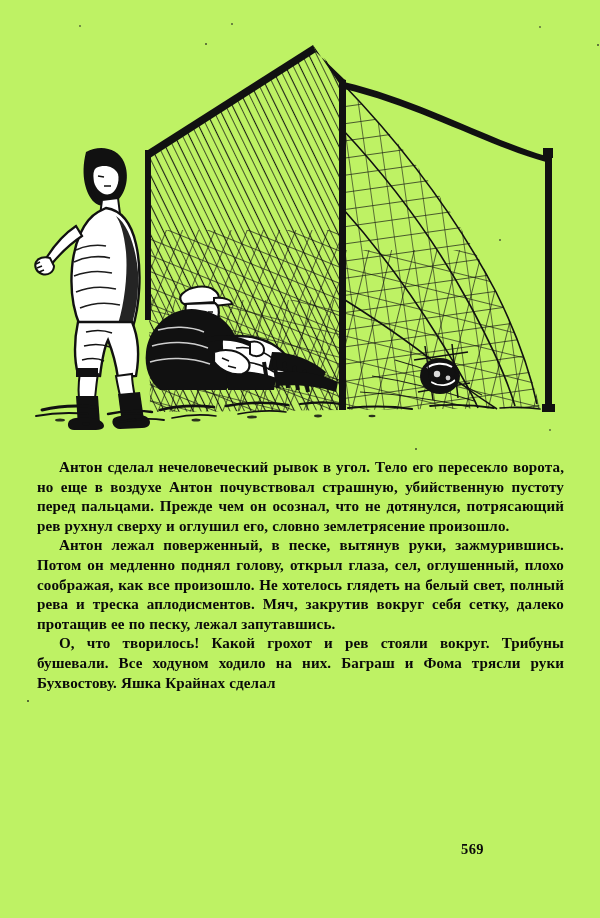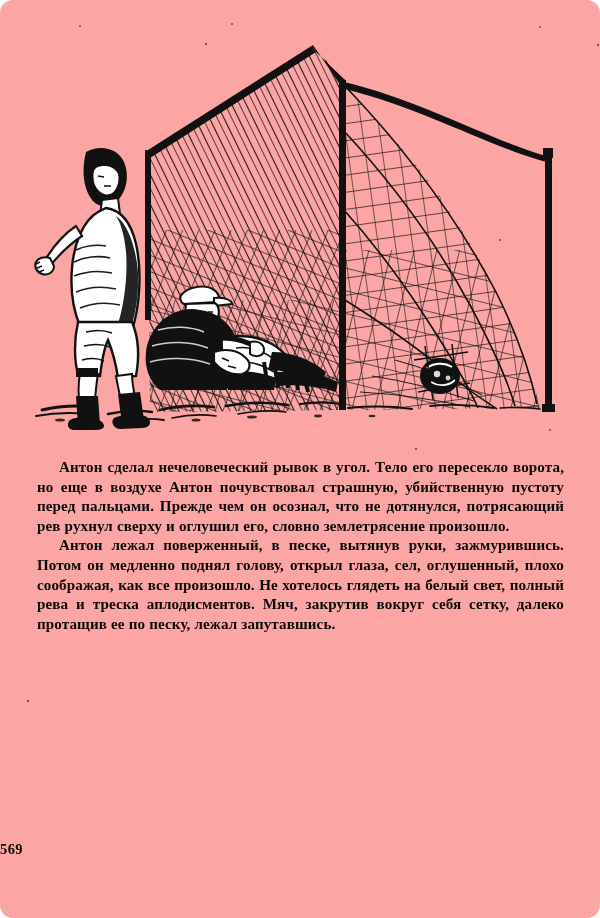--- a/index.html
+++ b/index.html
@@ -14,23 +14,22 @@
     font-family: "Liberation Serif", "DejaVu Serif", serif;
     color: #0a0a0a;
     position: relative;
   }
 
   
   .page {
     position: relative;
     width: 600px;
     height: 918px;
-    background: #fca5a5;
+    background: #bef264;
     overflow: hidden;
-    border-radius: 13px;
   }
 
   
   .illustration {
     position: absolute;
     left: 0;
     top: 0;
     width: 600px;
     height: 450px;
   }
@@ -64,21 +63,21 @@
   .para.last-full {
     text-align: justify;
   }
 
   
   .folio {
     position: absolute;
     left: 0;
     top: 841px;
     width: 484px;
-    text-align: left;
+    text-align: right;
     font-size: 14.5px;
     font-weight: bold;
     letter-spacing: 0.4px;
   }
 
   
   .speck {
     position: absolute;
     background: #1a1a1a;
     border-radius: 50%;
@@ -308,20 +307,21 @@
         <circle cx="500" cy="240" r="1"></circle>
         <circle cx="392" cy="330" r="0.9"></circle>
         <circle cx="550" cy="430" r="0.9"></circle>
       </g>
     </svg>
   </div>
 
   <div class="textbody">
     <p class="para indent">Антон сделал нечеловеческий рывок в угол. Тело его пересекло ворота, но еще в воздухе Антон почувствовал страшную, убийственную пустоту перед пальцами. Прежде чем он осознал, что не дотянулся, потрясающий рев рухнул сверху и оглушил его, словно землетрясение произошло.</p>
     <p class="para indent">Антон лежал поверженный, в песке, вытянув руки, зажмурившись. Потом он медленно поднял голову, открыл глаза, сел, оглушенный, плохо соображая, как все произошло. Не хотелось глядеть на белый свет, полный рева и треска аплодисментов. Мяч, закрутив вокруг себя сетку, далеко протащив ее по песку, лежал запутавшись.</p>
+    <p class="para indent last-full">О, что творилось! Какой грохот и рев стояли вокруг. Трибуны бушевали. Все ходуном ходило на них. Баграш и Фома трясли руки Бухвостову. Яшка Крайнах сделал</p>
   </div>
 
   <div class="folio">569</div>
 
   <div class="speck" style="left:205px;top:43px;width:2px;height:2px;"></div>
   <div class="speck" style="left:597px;top:44px;width:2px;height:2px;"></div>
   <div class="speck" style="left:415px;top:448px;width:2px;height:2px;"></div>
   <div class="speck" style="left:27px;top:700px;width:1.6px;height:1.6px;"></div>
 
 </div>

